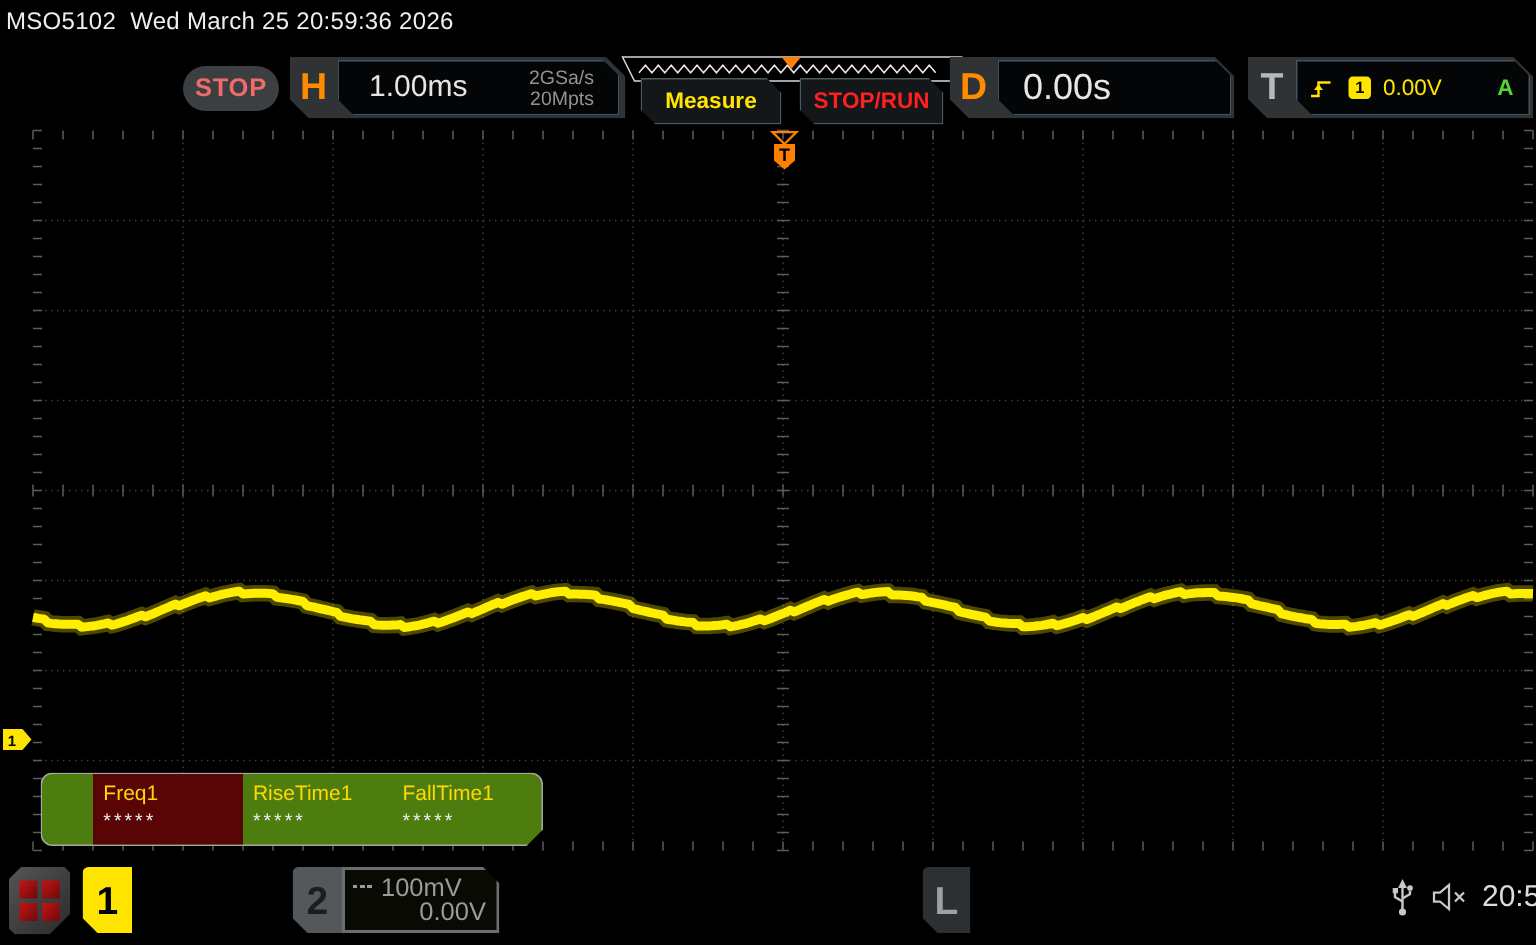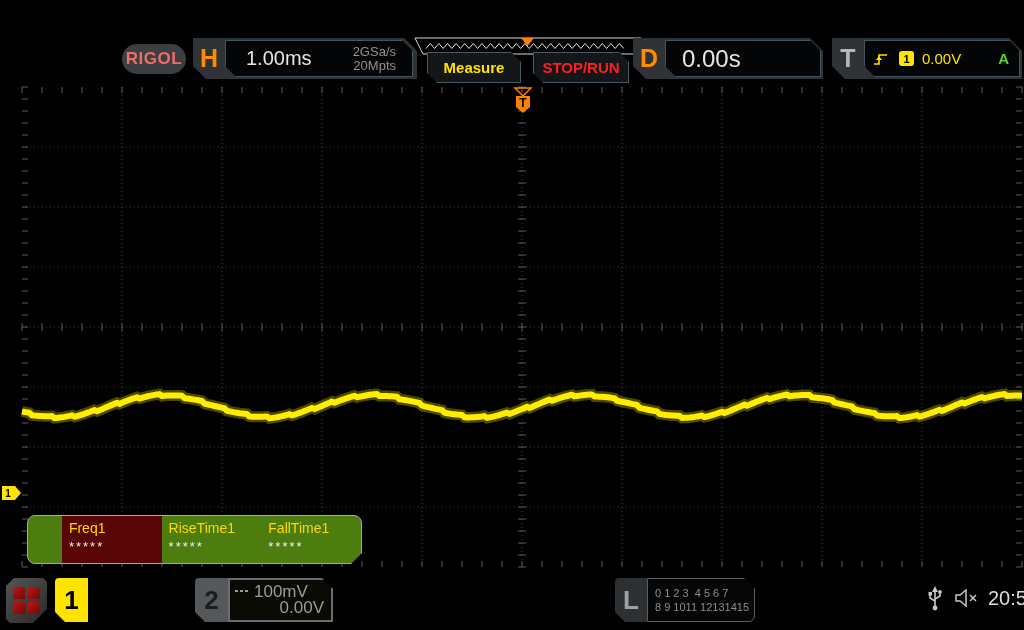--- a/index.html
+++ b/index.html
@@ -96,23 +96,27 @@
           display:flex;flex-direction:column;justify-content:center;padding-left:7px;}
   .la-row{color:#8d8d8d;font-size:11px;line-height:14px;white-space:pre;}
   .status-icons{left:926px;top:584px;display:flex;align-items:center;}
   .clock{color:#dcdcdc;font-size:20px;margin-left:8px;}
 </style>
 </head>
 <body>
 
 <div class="screen">
 
+  <div class="abs titlebar">
+    <span>MSO5102</span>&nbsp;
+    <span>Wed March 25 20:59:36 2026</span>
+  </div>
 
   <div class="abs stop-pill">
-    <span>RIGOL</span>
+    <span>STOP</span>
   </div>
 
   <div class="abs blk h-block">
     <span class="blk-letter orange">H</span>
     <div class="innerbox h-inner">
       <span class="tb-value">1.00ms</span>
       <div class="sr-col">
         <div>2GSa/s</div>
         <div>20Mpts</div>
       </div>
@@ -495,24 +499,20 @@
     <div class="ch-tab ch2-tab">2</div>
     <div class="ch-box ch2-box">
       <span class="coupling"><span class="bar"></span><span class="dots" style="display:block"></span></span>
       <span class="ch-scale">100mV</span>
       <span class="ch-offset">0.00V</span>
     </div>
   </div>
 
   <div class="abs la-unit">
     <div class="la-tab">L</div>
-    <div class="la-box">
-      <div class="la-row">0 1 2 3  4 5 6 7</div>
-      <div class="la-row">8 9 1011 12131415</div>
-    </div>
   </div>
 
   <div class="abs status-icons">
     <svg width="18" height="28">
       <g stroke="#c8c8c8" stroke-width="1.6" fill="none">
         <line x1="9" y1="24" x2="9" y2="6"></line>
         <polyline points="9,17 4,14 4,11"></polyline>
         <polyline points="9,15 14,12 14,10"></polyline>
       </g>
       <polygon points="9,2 6,8 12,8" fill="#c8c8c8"></polygon>

